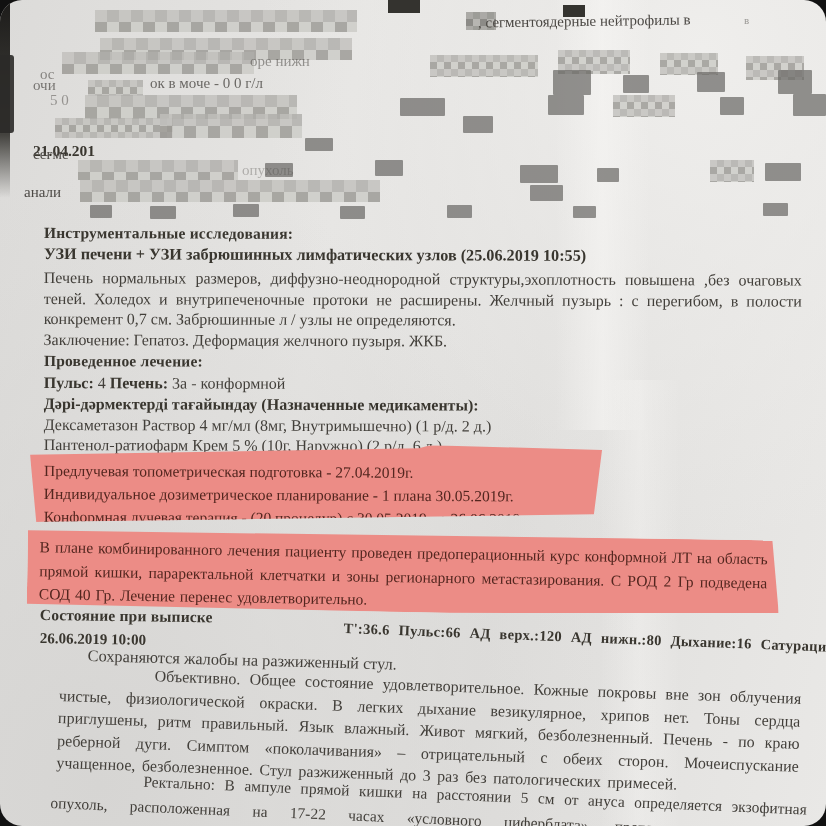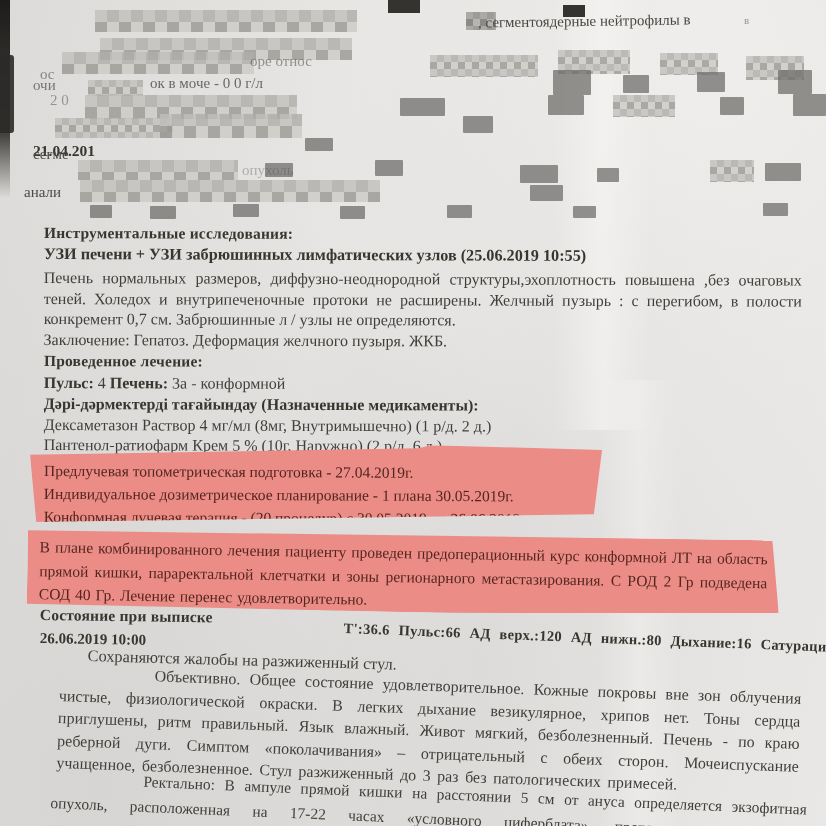--- a/index.html
+++ b/index.html
@@ -3,20 +3,21 @@
 <meta charset="utf-8">
 <style>
   html,body{margin:0;padding:0;background:#111;}
   .photo{
     position:relative;width:826px;height:826px;overflow:hidden;
     font-family:"Liberation Serif","DejaVu Serif",serif;color:#423f3a;
     background:
       radial-gradient(ellipse at 85% 6%, #efeeec 0%, rgba(239,238,236,0) 45%),
       radial-gradient(ellipse at 12% 95%, #d6d5d3 0%, rgba(214,213,211,0) 55%),
       linear-gradient(100deg,#dcdbd9 0%,#e6e5e3 38%,#dfdedc 62%,#e9e8e6 100%);
+    border-radius: 22px;
   }
   .doc{position:absolute;inset:0;filter:blur(0.3px);}
   .crease{position:absolute;pointer-events:none;}
   .mz{position:absolute;opacity:.8;
       background-image:conic-gradient(#aeada9 25%,#cbcac6 0 50%,#999792 0 75%,#c0bfbb 0);
       background-size:24px 24px;}
   .mz.s{background-size:14px 14px;}
   .mz.d{background-image:conic-gradient(#8a8985 25%,#aaa9a5 0 50%,#74736f 0 75%,#9b9a96 0);}
   .blk{position:absolute;background:#6b6a66;opacity:.72;border-radius:1px;}
   .dk{position:absolute;background:#34332f;}
@@ -90,24 +91,24 @@
         <div class="blk" style="left: 150px; top: 206px; width: 26px; height: 13px;"></div>
         <div class="blk" style="left: 233px; top: 204px; width: 26px; height: 13px;"></div>
         <div class="blk" style="left: 340px; top: 206px; width: 25px; height: 13px;"></div>
         <div class="blk" style="left: 447px; top: 205px; width: 25px; height: 13px;"></div>
         <div class="blk" style="left: 573px; top: 206px; width: 23px; height: 12px;"></div>
         <div class="blk" style="left: 763px; top: 203px; width: 25px; height: 13px;"></div>
       </div>
 
     <div class="ghost" style="left:478px;top:13px;transform:rotate(-.8deg);">, сегментоядерные нейтрофилы в</div>
     <div class="ghost" style="left:40px;top:54px;opacity:.6;margin-top:12px;">ос</div>
-    <div class="ghost" style="left:250px;top:53px;opacity:.55;">оре относ</div>
+    <div class="ghost" style="left:250px;top:53px;opacity:.55;">оре нижн</div>
     <div class="ghost" style="left:33px;top:77px;opacity:.7;">очи</div>
     <div class="ghost" style="left:150px;top:75px;opacity:.8;">ок в моче - 0 0 г/л</div>
-    <div class="ghost" style="left:50px;top:92px;opacity:.5;">2 0</div>
+    <div class="ghost" style="left:50px;top:92px;opacity:.5;">5 0</div>
     <div class="ghost b" style="left:33px;top:142px;font-size:15.5px;">21.04.201</div>
     <div class="ghost" style="left:33px;top:146px;">сегме</div>
     <div class="ghost" style="left:242px;top:162px;opacity:.35;">опухоль</div>
     <div class="ghost" style="left:24px;top:184px;">анали</div>
     <div class="ghost" style="left:744px;top:14px;opacity:.5;font-size:11px;">в</div>
 
     <div class="abs sec-instrumental">
       <div class="h">Инструментальные исследования:</div>
       <div class="b" style="font-size:16.2px;margin-top:3px;">УЗИ печени + УЗИ забрюшинных лимфатических узлов (25.06.2019 10:55)</div>
       <div class="body-text" style="margin-top:4px;">Печень нормальных размеров, диффузно-неоднородной структуры,эхоплотность повышена ,без очаговых теней. Холедох и внутрипеченочные протоки не расширены. Желчный пузырь : с перегибом, в полости конкремент 0,7 см. Забрюшинные л / узлы не определяются.</div>

